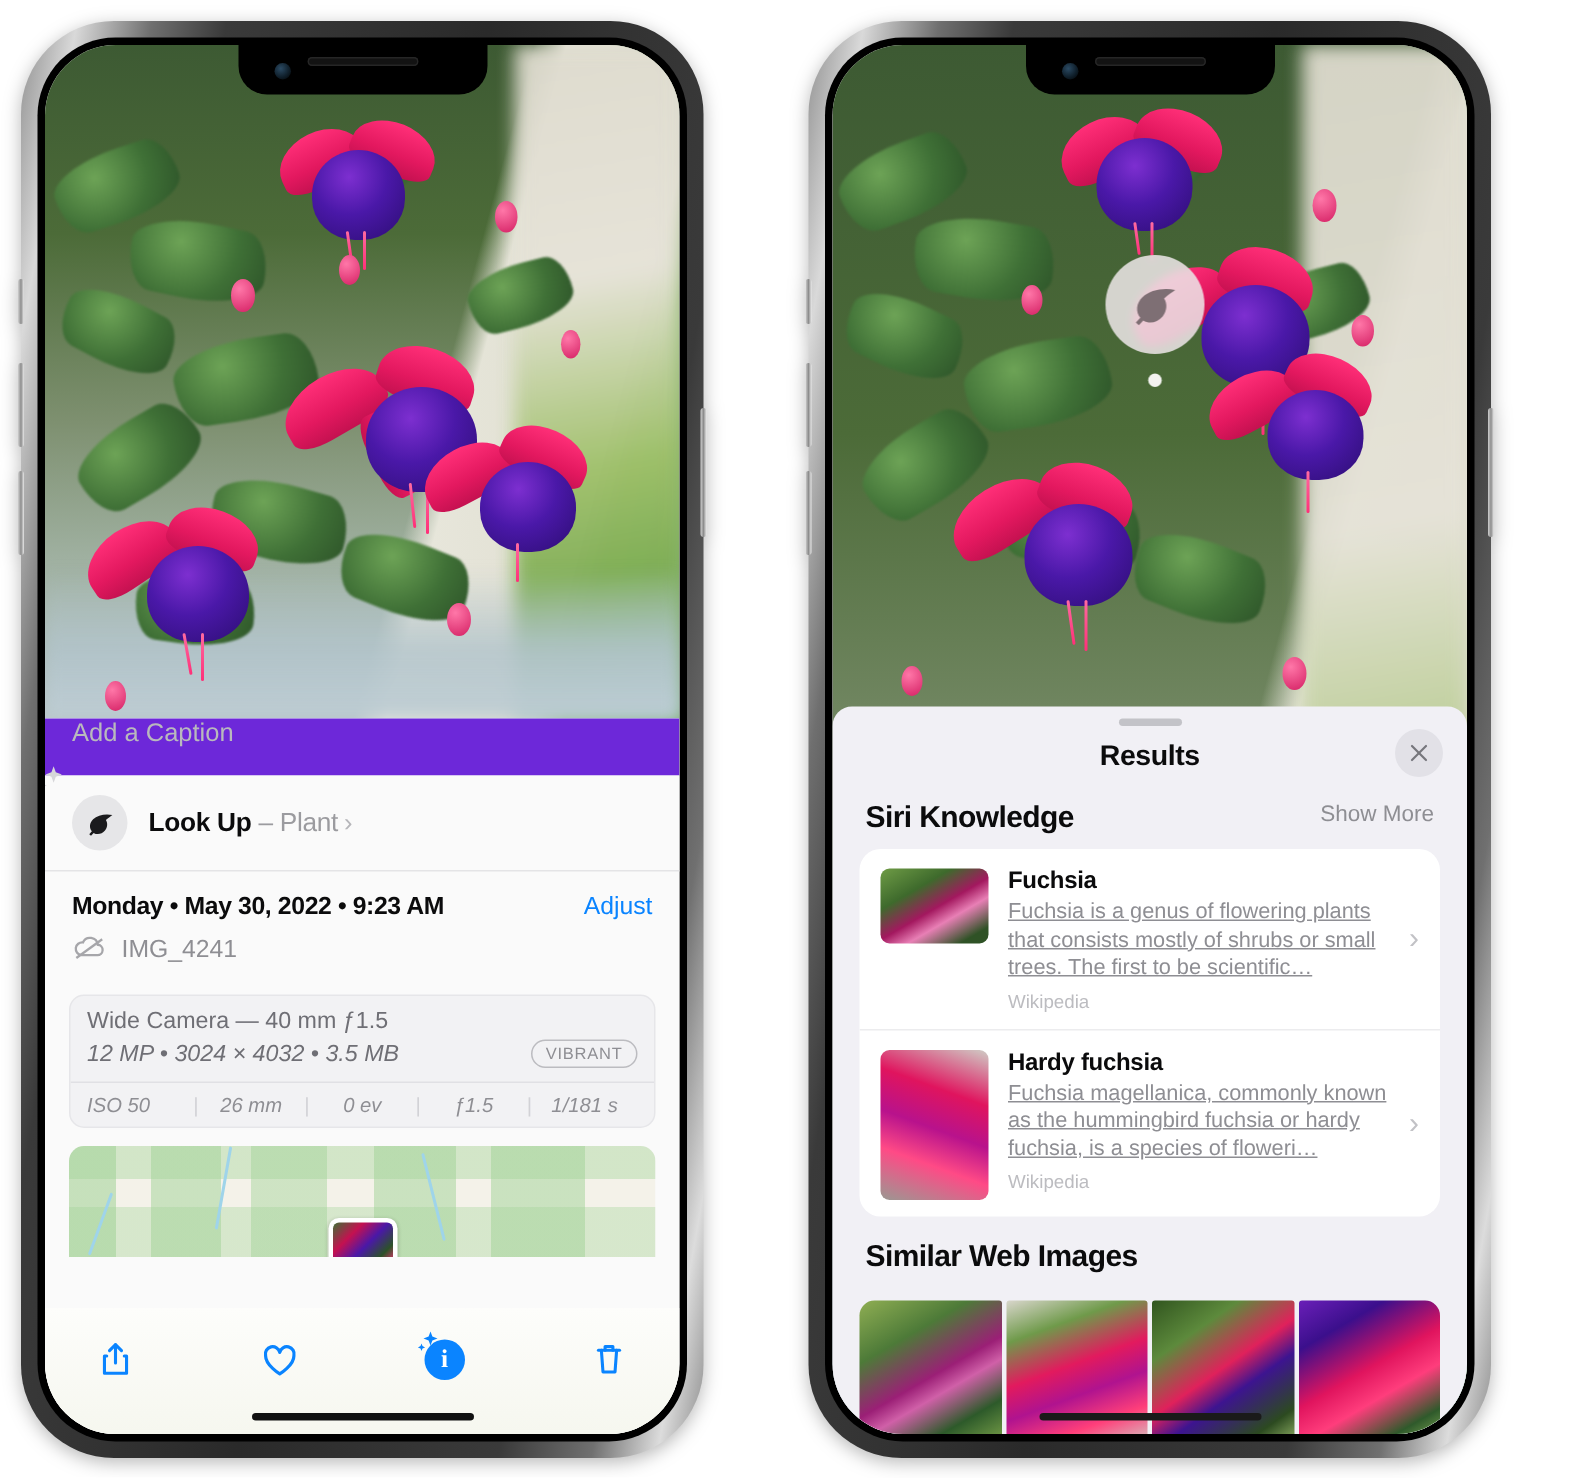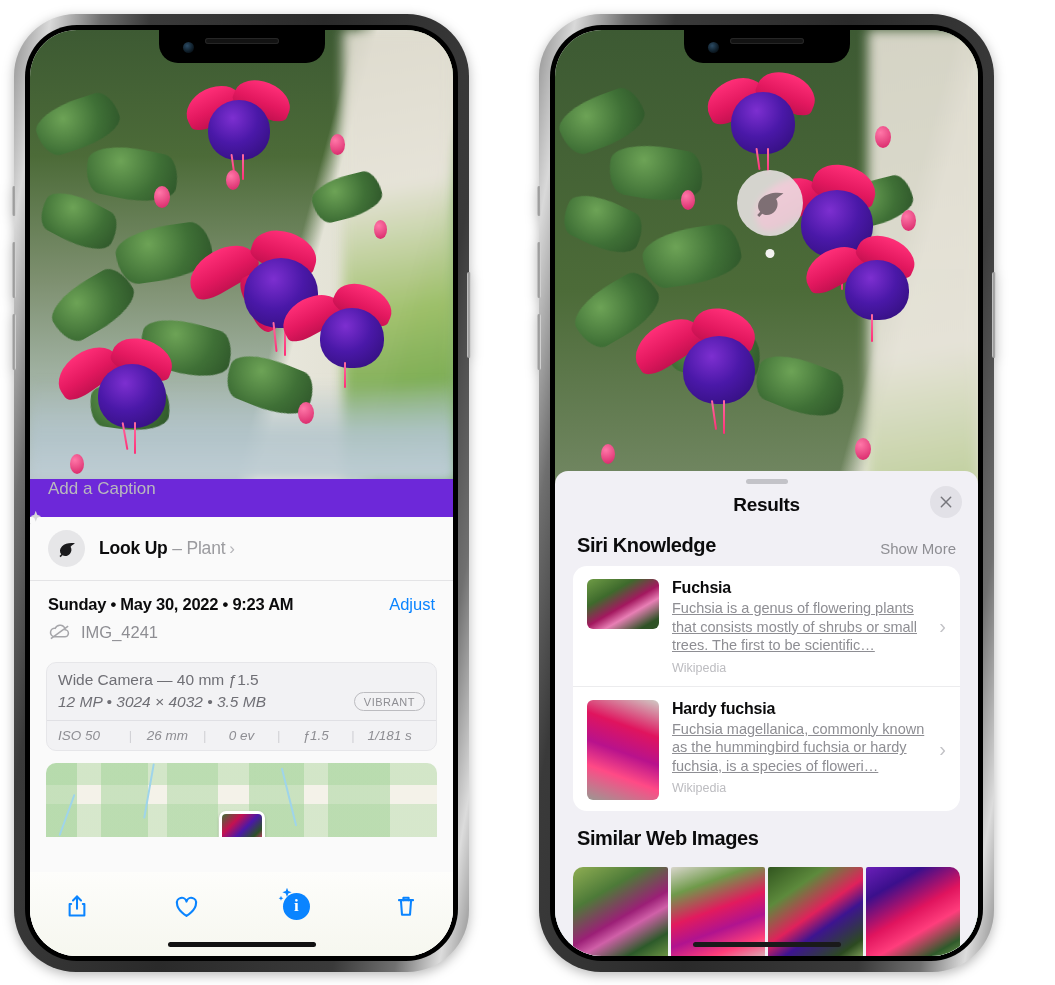--- a/index.html
+++ b/index.html
@@ -242,21 +242,21 @@
   }
   .results-title { font-size:19px; font-weight:700; color:#0b0b0c; letter-spacing:-.3px; }
   .close-btn {
     position:absolute; right:16px; top:2px;
     width:32px; height:32px; border-radius:50%; background:#e2e1e7;
     display:flex; align-items:center; justify-content:center;
   }
   .close-btn svg { width:16px; height:16px; stroke:#76767c; stroke-width:2.2; stroke-linecap:round; }
 
   .sec-head {
-    display:flex; align-items:flex-end; justify-content:space-between;
+    display:flex; align-items:flex-start; justify-content:space-between;
     padding: 6px 22px 9px;
   }
   .sec-title { font-size:20px; font-weight:700; color:#0b0b0c; letter-spacing:-.4px; }
   .sec-action { font-size:15px; color:#8e8e93; }
 
   .know-card {
     margin: 0 18px; background:#fff; border-radius:14px; overflow:hidden;
   }
   .know-row {
     display:flex; align-items:flex-start; gap:13px;
@@ -373,21 +373,21 @@
                   <path d="M21.5 5.2C15.8 4 9.6 5.3 6.1 8.6c-3 2.8-3.3 7-1 9.6l-2.1 2.3 1.4 1.3 2.1-2.3c2.8 1.8 6.7 1 9.1-1.9 2.1-2.6 2.3-6 .7-8.4 2-1.8 3.9-3 5.2-4z"></path>
                 </svg>
             </div>
             <div class="lookup-text">
               <span>Look Up</span><span class="sub"> – </span><span class="sub">Plant</span><span class="chev-sm">›</span>
             </div>
           </div>
 
           <div class="meta-block">
             <div class="meta-line1">
-              <div class="meta-date">Sunday • May 30, 2022 • 9:23 AM</div>
+              <div class="meta-date">Monday • May 30, 2022 • 9:23 AM</div>
               <div class="adjust-btn">Adjust</div>
             </div>
             <div class="meta-file">
               <span>
                 <svg viewBox="0 0 24 24">
                     <path d="M6.5 18.5h11a3.6 3.6 0 0 0 .4-7.2 5.4 5.4 0 0 0-10.3-1.6A3.9 3.9 0 0 0 6.5 18.5z"></path>
                     <line x1="3" y1="20.5" x2="21" y2="7.5"></line>
                   </svg>
               </span>
               <span class="name">IMG_4241</span>

